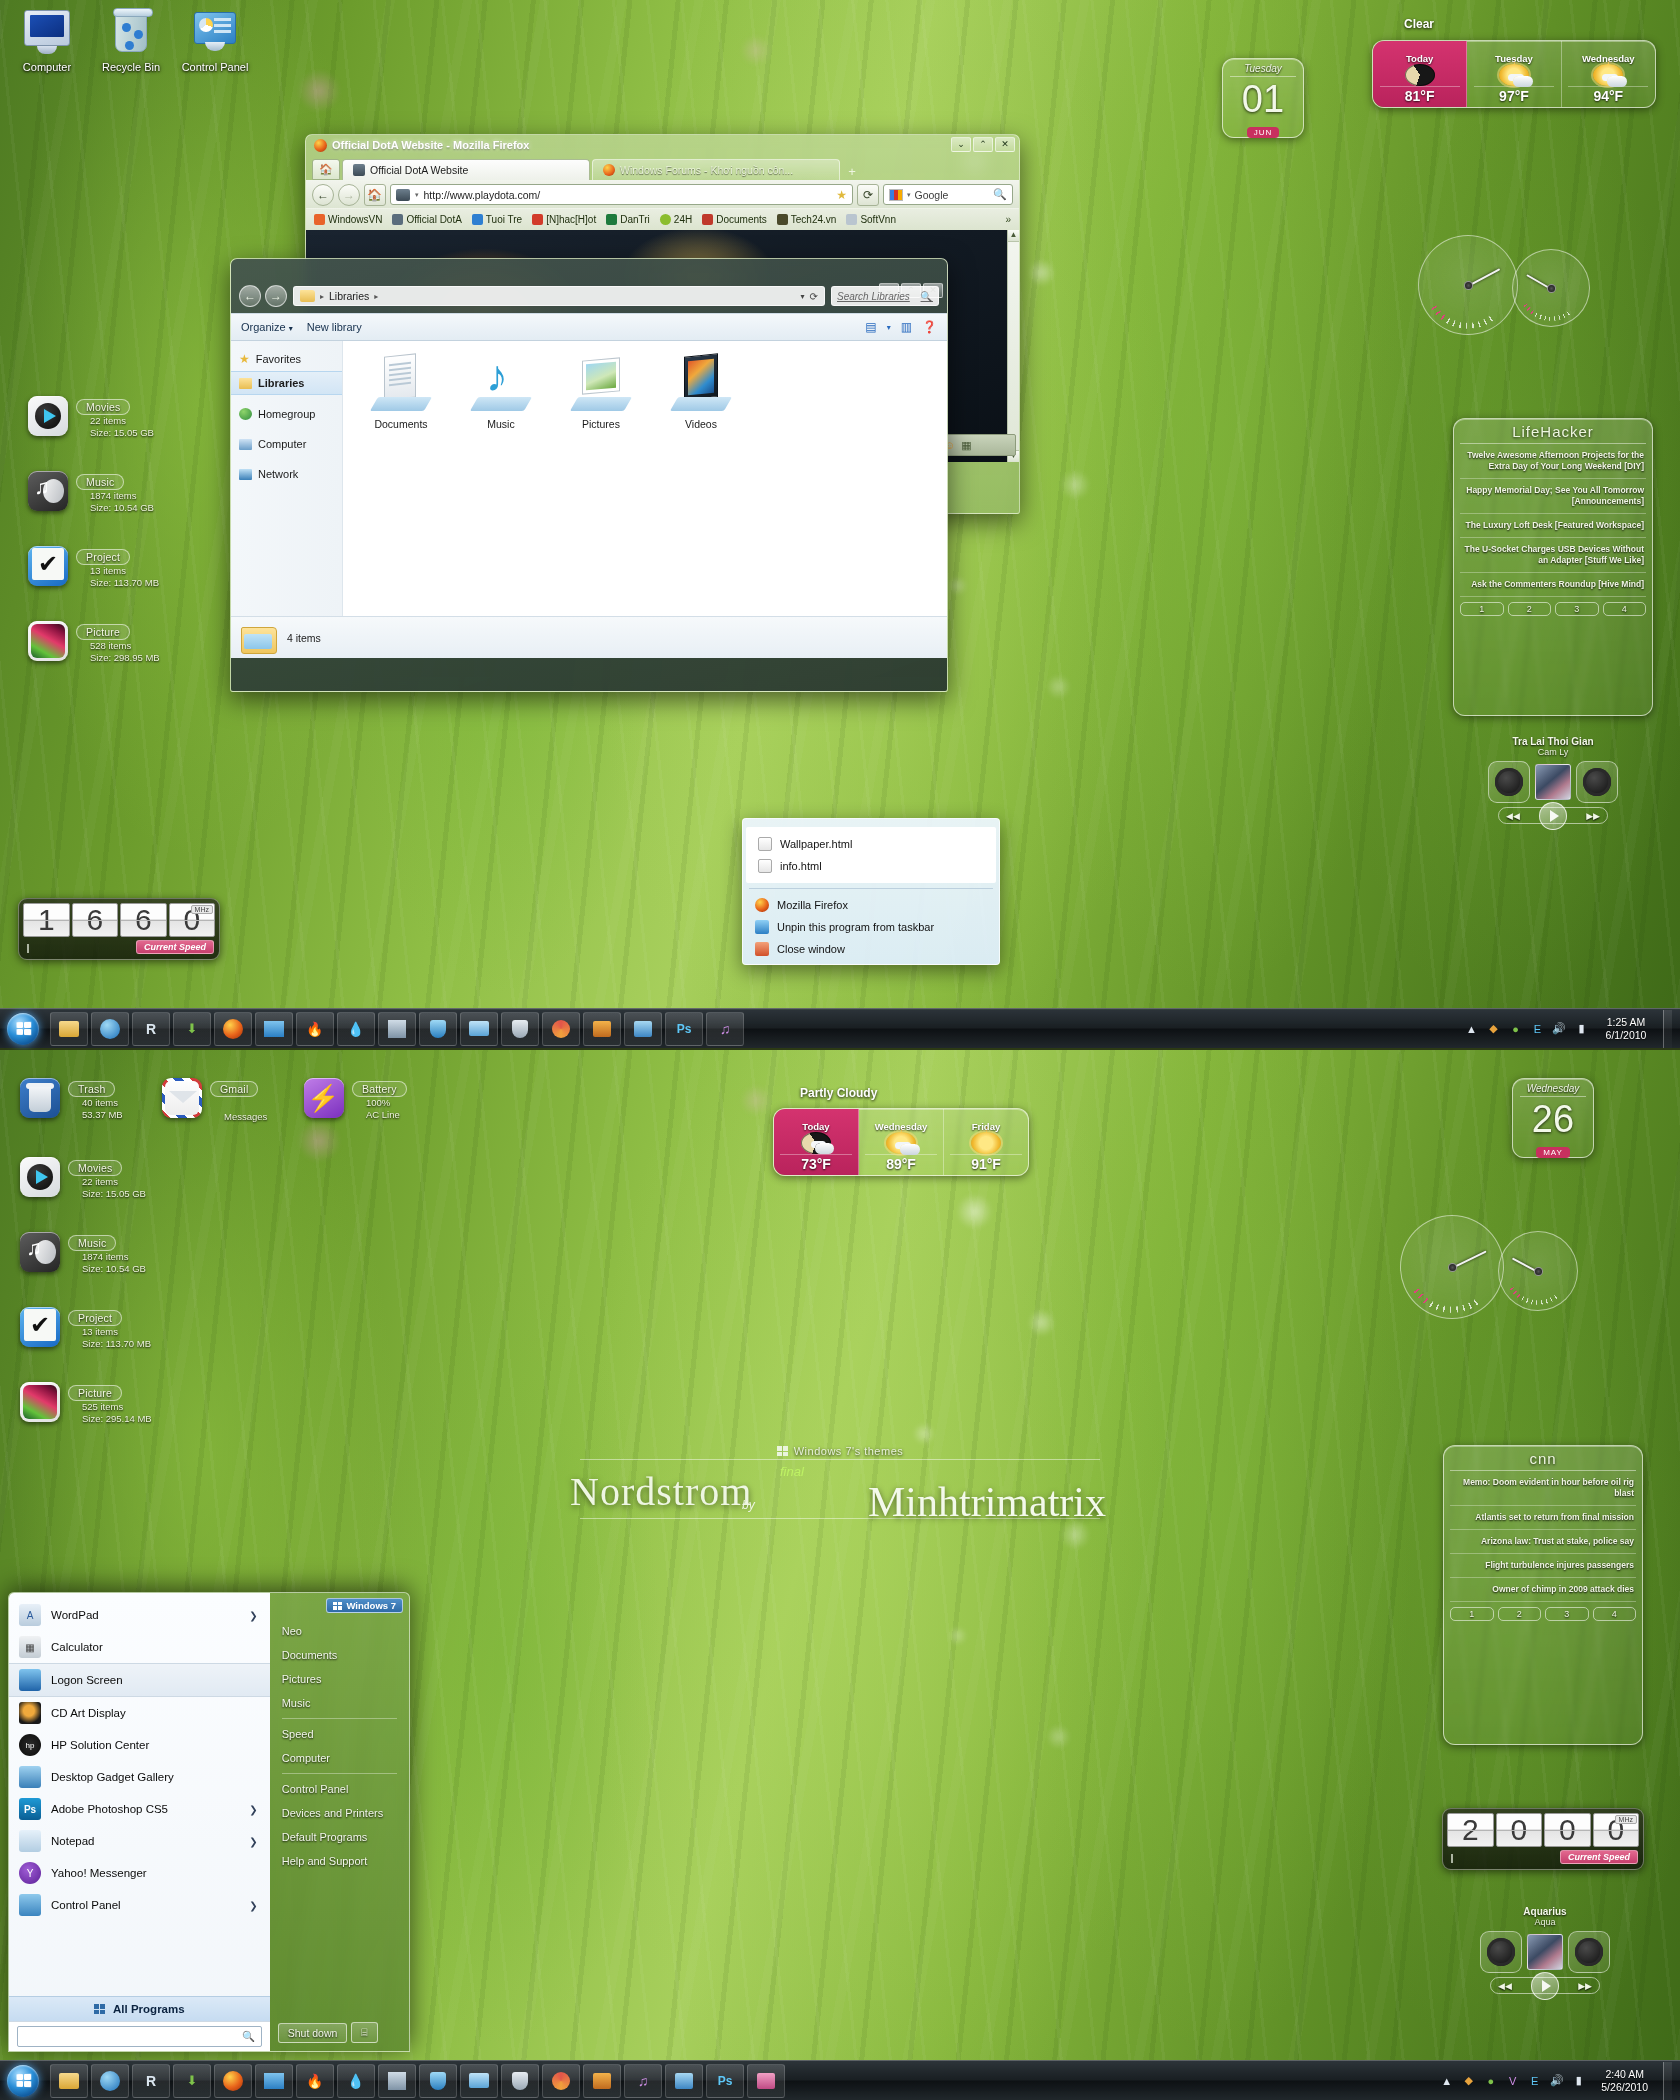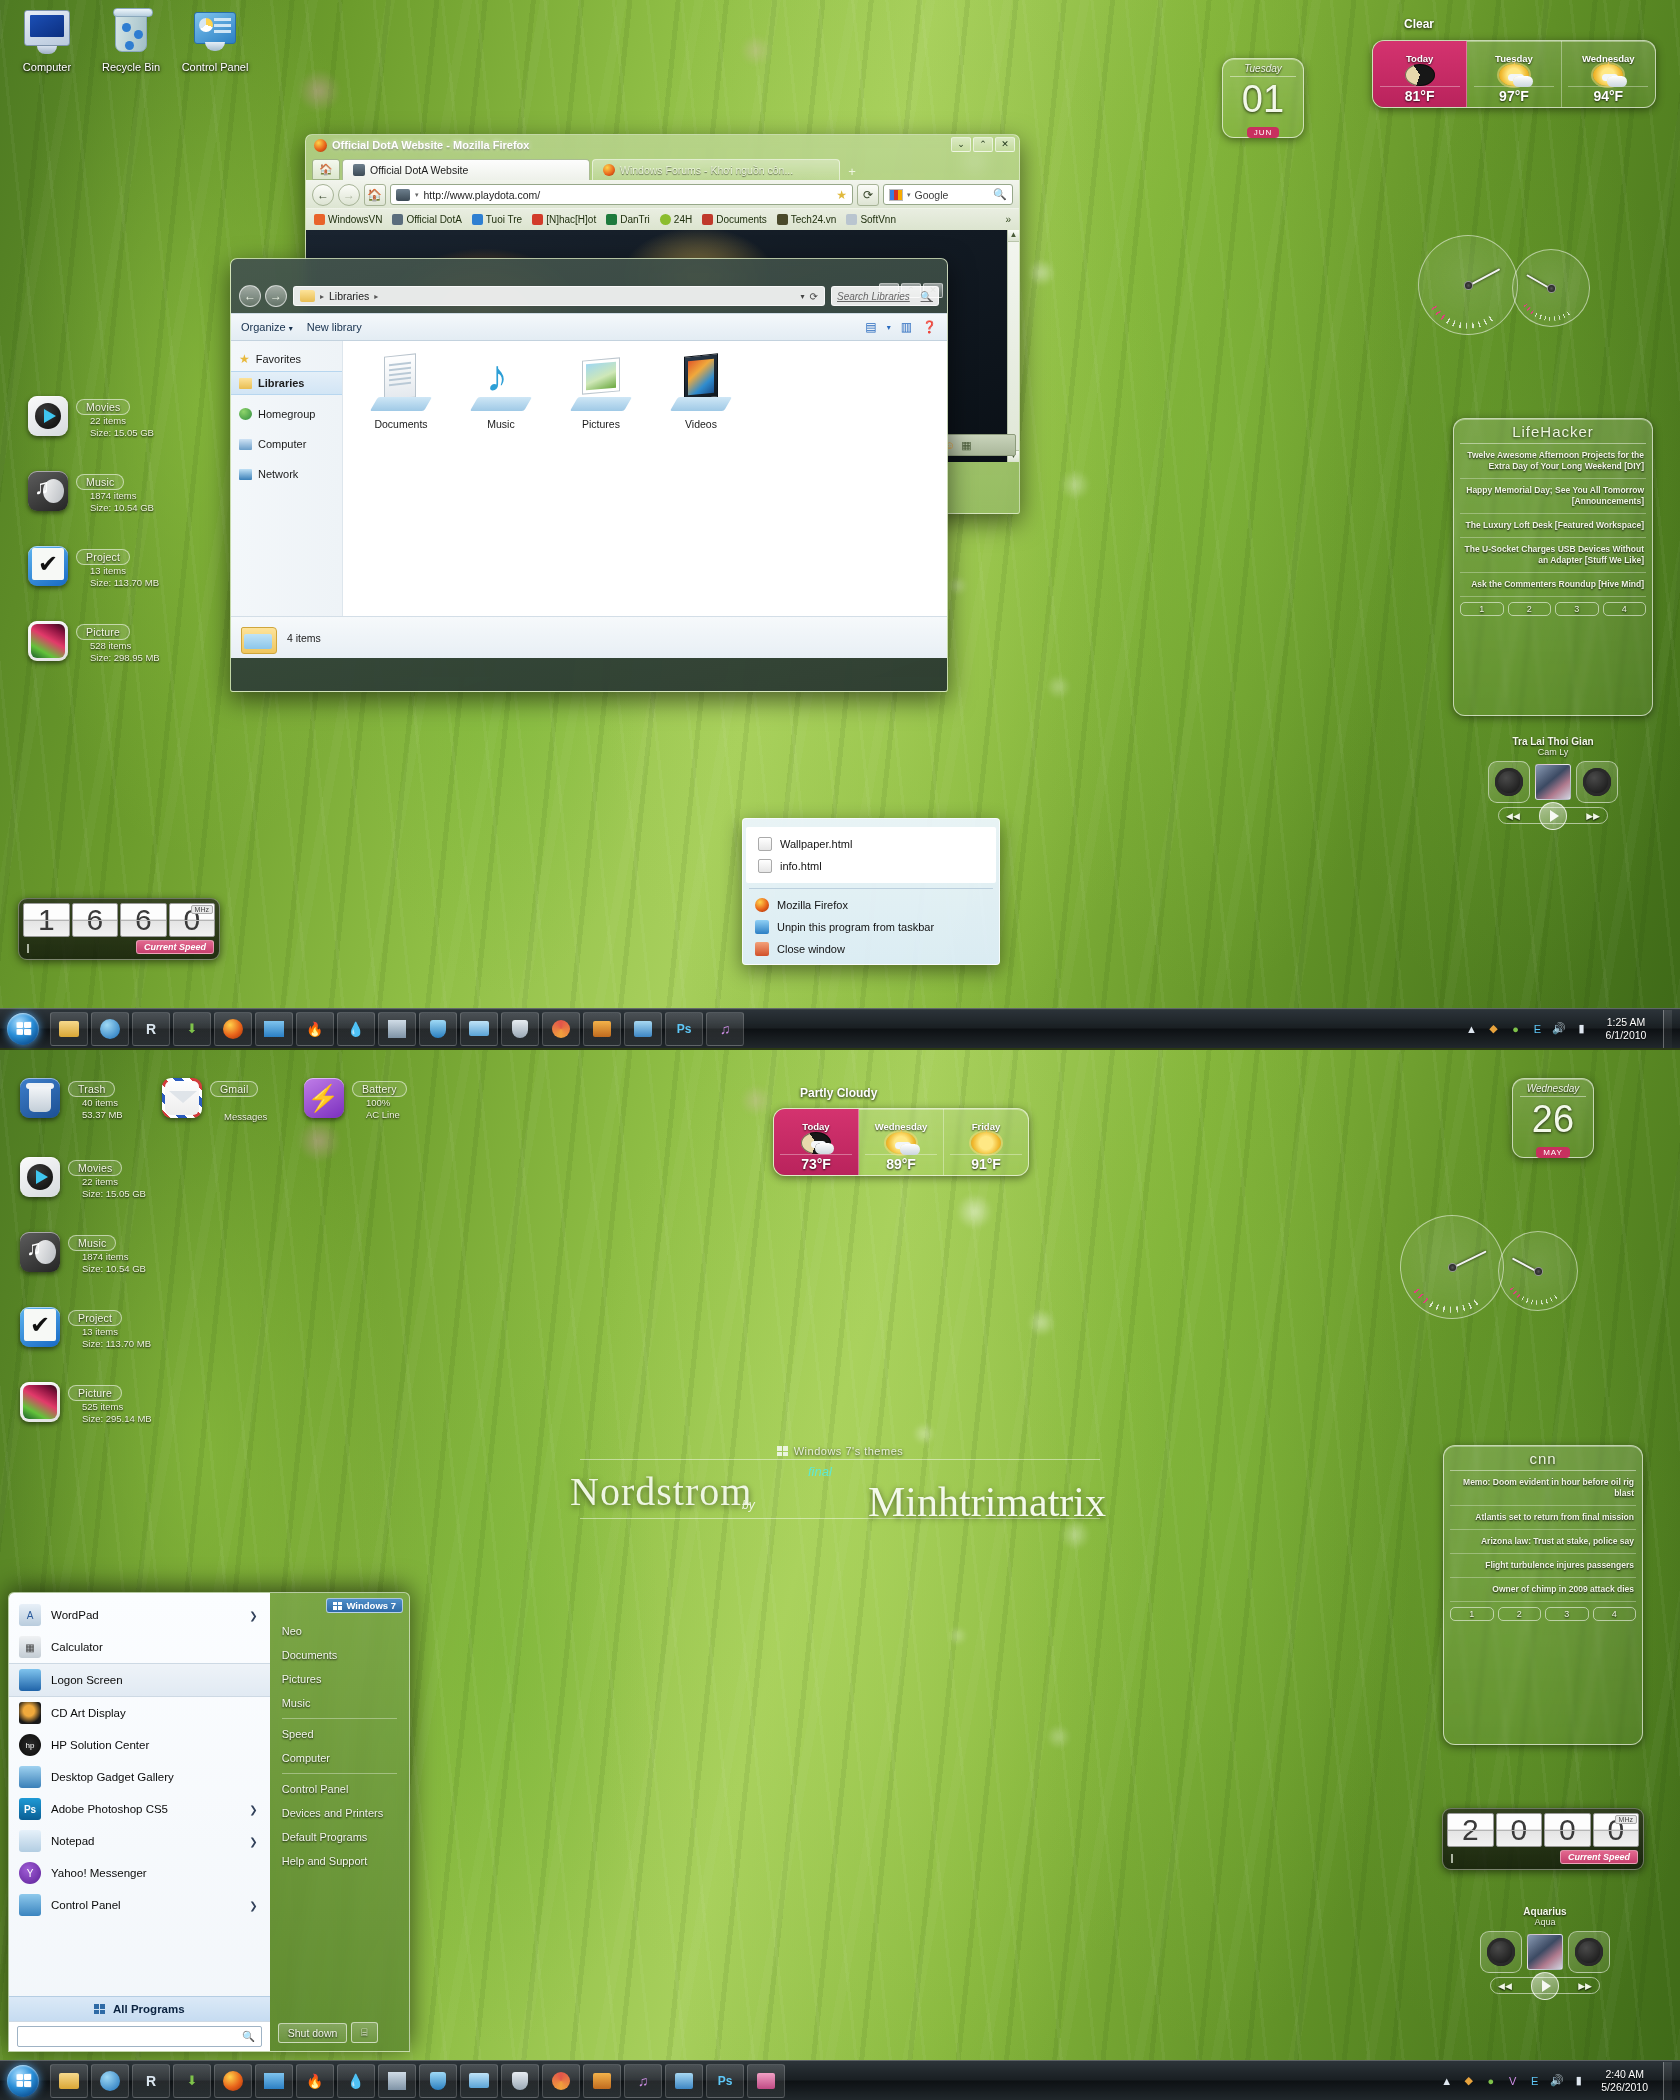--- a/index.html
+++ b/index.html
@@ -389,21 +389,21 @@
 
   
   .watermark { position:absolute; text-align:center; width:560px; }
   .wm-top { font-size:11px; color:#e8f2da; text-shadow:0 1px 3px rgba(0,0,0,.8); letter-spacing:.5px;
      display:flex; align-items:center; justify-content:center; gap:6px;}
   .wm-main { position:relative; height:60px; margin-top:4px;}
   .wm-a { position:absolute; left:10px; top:4px; font-size:40px; color:#eef6e2; font-weight:300;
      text-shadow:0 2px 6px rgba(0,0,0,.55); font-family:"Liberation Serif", serif; letter-spacing:1px;}
   .wm-b { position:absolute; right:14px; top:14px; font-size:42px; color:#f3f9ea; font-weight:300;
      text-shadow:0 2px 6px rgba(0,0,0,.55); font-family:"Liberation Serif", serif;}
-  .wm-s1 { position:absolute; left:248px; top:0px; font-size:13px; color:#5eead4; font-style:italic;}
+  .wm-s1 { position:absolute; left:220px; top:0px; font-size:13px; color:#bef264; font-style:italic;}
   .wm-s2 { position:absolute; left:182px; top:34px; font-size:12px; color:#eef6e2; font-style:italic;}
   .wm-rule { border-top:1px solid rgba(255,255,255,.45); width:520px; margin:2px auto 0;}
 </style>
 </head>
 <body>
 
 <div class="wall" id="wall1">
   <div class="bg"></div>
     <div class="blades"></div>
     <div class="bokeh"></div>

